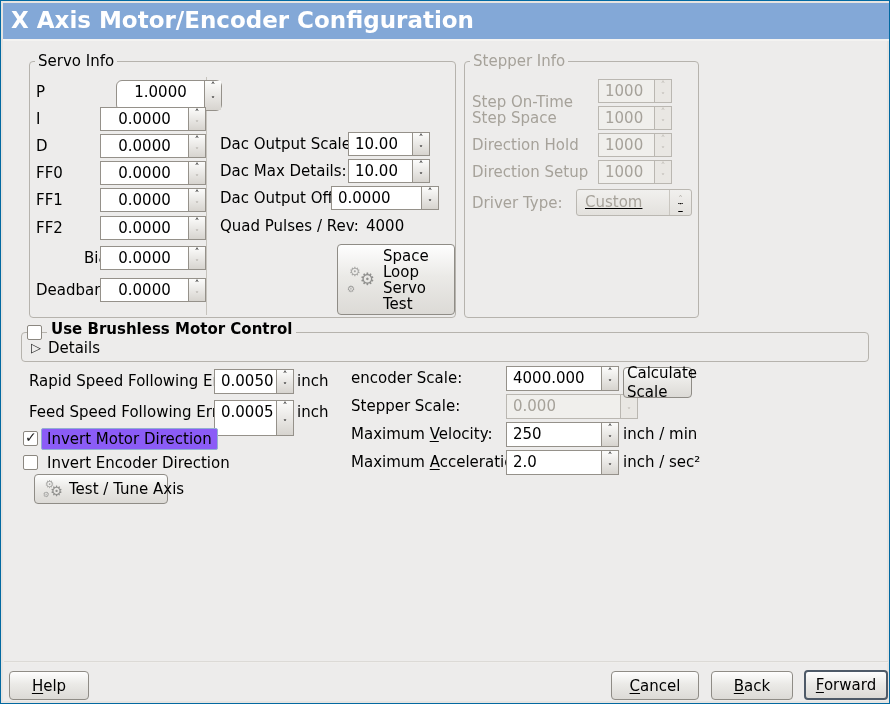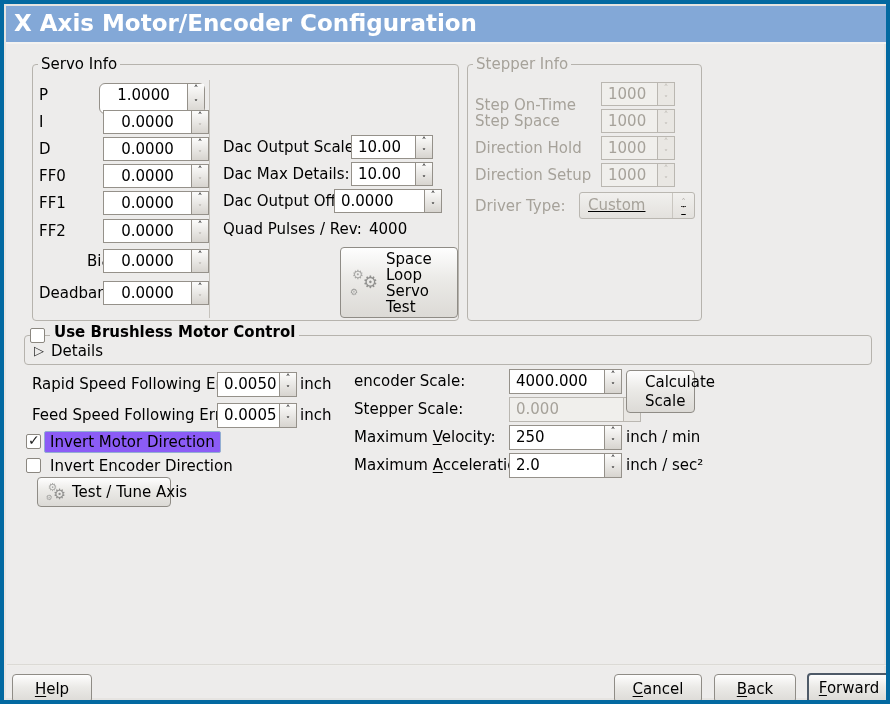--- a/index.html
+++ b/index.html
@@ -1,20 +1,20 @@
 <!DOCTYPE html>
 <html><head>
 <meta charset="utf-8">
 <style>
   * { box-sizing: border-box; }
   body { margin:0; background:#fff; }
   #window {
     position:relative; width:890px; height:704px;
     background:#edeceb;
-    border:4px solid #0369a1;
+    border:1px solid #0369a1;
     box-shadow: inset 0 0 0 2px #e6e4e1;
     font-family:"DejaVu Sans","Liberation Sans",sans-serif;
     font-size:15px; color:#000; overflow:hidden;
   }
   .titlebar {
     position:absolute; left:2px; top:2px; width:886px; height:38px;
     background:#83a8d7; border-bottom:2px solid #f4f3f1;
   }
   .titlebar .t {
     display:block; padding:4px 0 0 8px;
@@ -96,21 +96,21 @@
 
   <div class="titlebar">
     <span class="t">X Axis Motor/Encoder Configuration</span>
   </div>
 
   <div class="frame" style="left:28px;top:60px;width:427px;height:257px;">
     <span class="frame-title">Servo Info</span>
     <div class="vsep" style="left:176px;top:15px;height:238px;"></div>
 
     <span class="lbl" style="left:6px;top:18px;">P</span>
-    <div class="entry" style="left:66px;top:18px;width:106px;height:31px;border-radius:6px;">
+    <div class="entry" style="left:86px;top:18px;width:106px;height:31px;border-radius:6px;">
       <span class="val center">1.0000</span>
       <span class="spinner">
           <span class="arrow up">˄</span>
           <span class="arrow">˅</span>
         </span>
     </div>
 
     <span class="lbl" style="left:6px;top:45px;">I</span>
     <div class="entry" style="left:70px;top:45px;width:106px;height:24px;">
       <span class="val center">0.0000</span>
@@ -279,21 +279,21 @@
   <div class="entry" style="left:213px;top:368px;width:80px;height:25px;">
     <span class="val">0.0050</span>
     <span class="spinner">
         <span class="arrow up">˄</span>
         <span class="arrow">˅</span>
       </span>
   </div>
   <span class="lbl lh25" style="left:296px;top:368px;">inch</span>
 
   <span class="lbl lh25" style="left:28px;top:399px;">Feed Speed Following Error:</span>
-  <div class="entry" style="left:213px;top:399px;width:80px;height:25px;">
+  <div class="entry" style="left:213px;top:399px;width:80px;height:36px;">
     <span class="val">0.0005</span>
     <span class="spinner">
         <span class="arrow up">˄</span>
         <span class="arrow">˅</span>
       </span>
   </div>
   <span class="lbl lh25" style="left:296px;top:399px;">inch</span>
 
   <span class="lbl lh25" style="left:350px;top:365px;">encoder Scale:</span>
   <div class="entry" style="left:505px;top:365px;width:113px;height:25px;">
@@ -306,21 +306,21 @@
 
   <span class="lbl lh25" style="left:350px;top:393px;">Stepper Scale:</span>
   <div class="entry disabled" style="left:505px;top:393px;width:132px;height:25px;">
     <span class="val">0.000</span>
     <span class="spinner">
         <span class="arrow up">˄</span>
         <span class="arrow">˅</span>
       </span>
   </div>
 
-  <div class="btn left-align" style="left:622px;top:366px;width:69px;height:43px;padding-left:18px;">
+  <div class="btn left-align" style="left:622px;top:366px;width:69px;height:31px;padding-left:3px;">
     <span class="lines" style="line-height:19px;">
       <span>Calculate</span>
       <span>Scale</span>
     </span>
   </div>
 
   <span class="lbl lh25" style="left:350px;top:421px;"><span>Maximum </span><span class="mn">V</span><span>elocity:</span></span>
   <div class="entry" style="left:505px;top:421px;width:113px;height:25px;">
     <span class="val">250</span>
     <span class="spinner">

